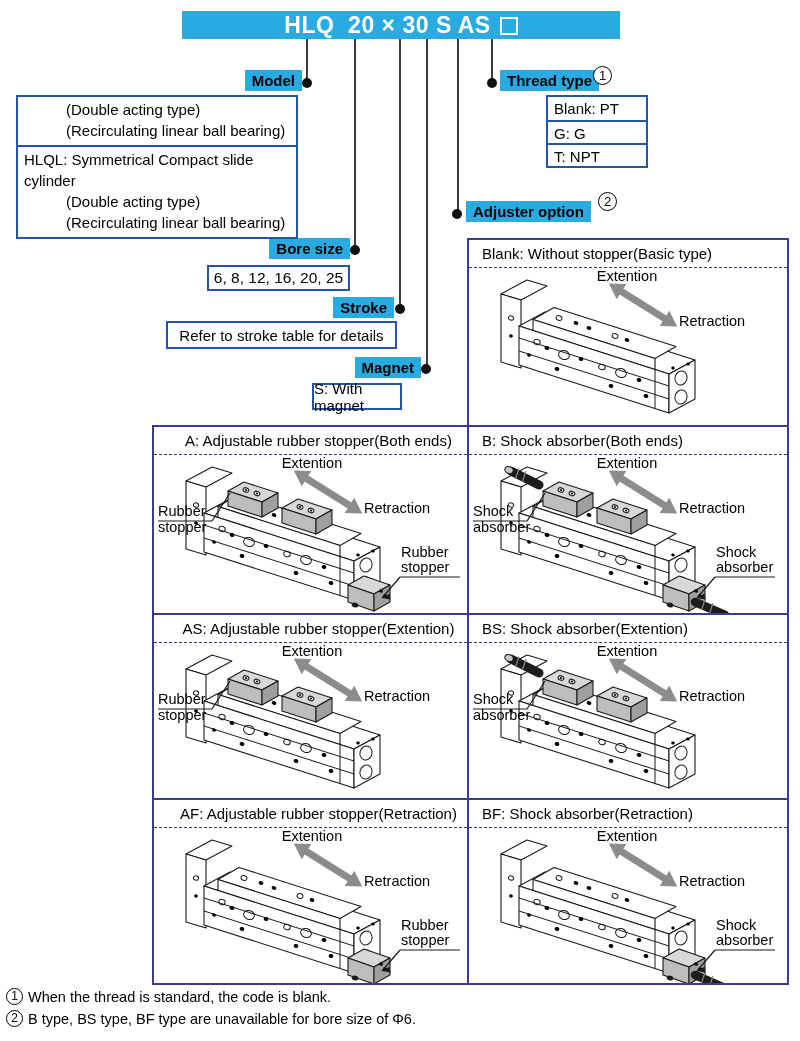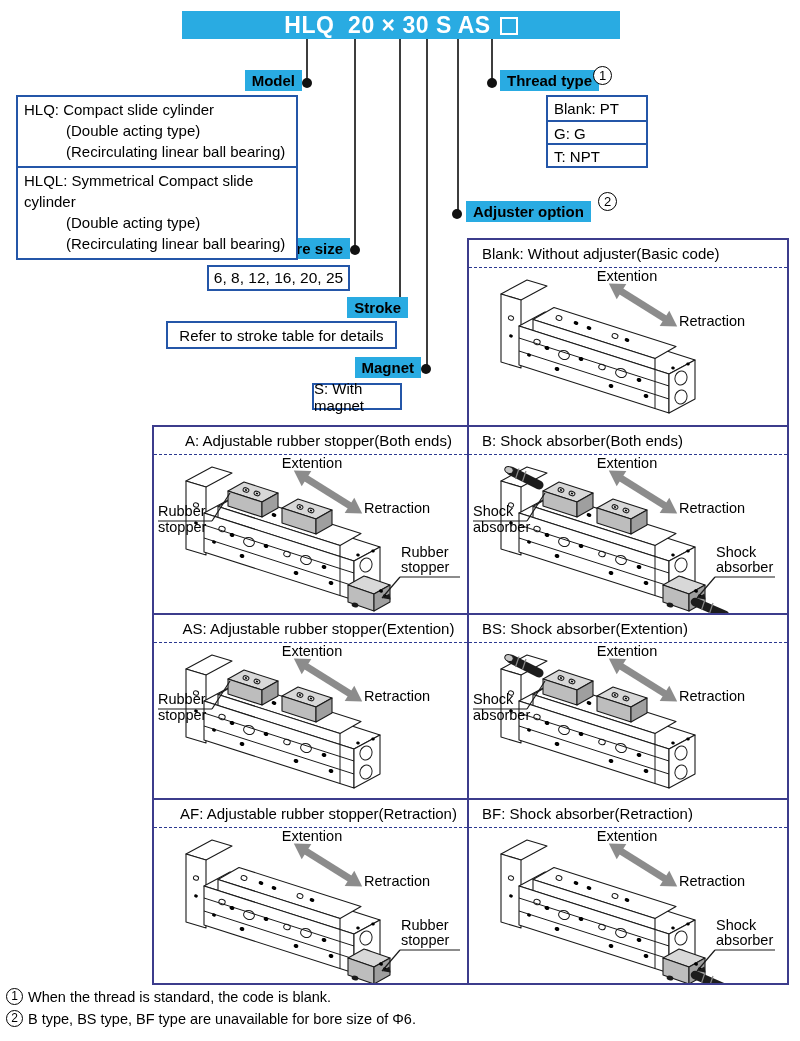--- a/index.html
+++ b/index.html
@@ -69,30 +69,29 @@
   <div class="dot" style="left:302px;top:78px;"></div>
   <div class="dot" style="left:487px;top:78px;"></div>
   <div class="dot" style="left:350px;top:245px;"></div>
   <div class="dot" style="left:395px;top:304px;"></div>
   <div class="dot" style="left:421px;top:364px;"></div>
   <div class="dot" style="left:452px;top:209px;"></div>
 
   <div class="cyan-label" style="right:498px;top:70px;">Model</div>
   <div class="cyan-label" style="left:500px;top:70px;">Thread type</div>
   <div class="cyan-label" style="right:450px;top:238px;">Bore size</div>
-  <div class="cyan-label" style="right:392px;top:297px;margin-left:20px;">Stroke</div>
+  <div class="cyan-label" style="right:406px;top:297px;margin-left:20px;">Stroke</div>
   <div class="cyan-label" style="right:379px;top:357px;">Magnet</div>
   <div class="cyan-label" style="left:466px;top:201px;">Adjuster option</div>
 
   <div class="circ" style="left:593px;top:66px;">1</div>
   <div class="circ" style="left:598px;top:192px;">2</div>
 
   <div class="bluebox" style="left:16px;top:95px;width:282px;">
     <div class="mcell">
-      <div>HLQ: Compact slide cylinder</div>
       <div class="ind">(Double acting type)</div>
       <div class="ind">(Recirculating linear ball bearing)</div>
     </div>
     <div class="mcell">
       <div>HLQL: Symmetrical Compact slide cylinder</div>
       <div class="ind">(Double acting type)</div>
       <div class="ind">(Recirculating linear ball bearing)</div>
     </div>
   </div>
 
@@ -103,21 +102,21 @@
   </div>
 
   <div class="bluebox cbox" style="left:207px;top:265px;width:143px;height:26px;font-size:15.5px;">6, 8, 12, 16, 20, 25</div>
 
   <div class="bluebox cbox" style="left:166px;top:321px;width:231px;height:28px;">Refer to stroke table for details</div>
 
   <div class="bluebox cbox" style="left:312px;top:383px;width:90px;height:27px;">S: With magnet</div>
 
   <div id="blank-panel">
       <div class="cell" style="width: 100%; height: 100%;">
-        <div class="ptitle t-left">Blank: Without adjuster(Basic code)</div>
+        <div class="ptitle t-left">Blank: Without stopper(Basic type)</div>
         <div class="pcontent">
           <svg viewBox="0 0 315 158" width="315" height="158">
             <polygon points="32,26 52,32 78,18 58,12" fill="#fff" stroke="#1a1a1a" stroke-width="1.1" stroke-linejoin="round"></polygon>
             <polygon points="32,26 52,32 52,100 32,94" fill="#fff" stroke="#1a1a1a" stroke-width="1.1" stroke-linejoin="round"></polygon>
             <polygon points="50,58 200,106 226,92 76,44" fill="#fff" stroke="#1a1a1a" stroke-width="1.1" stroke-linejoin="round"></polygon>
             <polygon points="64,51.5 186,90.5 207,78.5 85,39.5" fill="#fff" stroke="#1a1a1a" stroke-width="1.1" stroke-linejoin="round"></polygon>
             <polygon points="64,51.5 186,90.5 186,101.5 64,62.5" fill="#fff" stroke="#1a1a1a" stroke-width="1.1" stroke-linejoin="round"></polygon>
             <polygon points="50,58 200,106 200,145 50,97" fill="#fff" stroke="#1a1a1a" stroke-width="1.1" stroke-linejoin="round"></polygon>
             <polygon points="200,106 226,92 226,131 200,145" fill="#fff" stroke="#1a1a1a" stroke-width="1.1" stroke-linejoin="round"></polygon>
             <line x1="50" y1="70" x2="200" y2="118" stroke="#1a1a1a" stroke-width="1" stroke-linecap="butt"></line>

